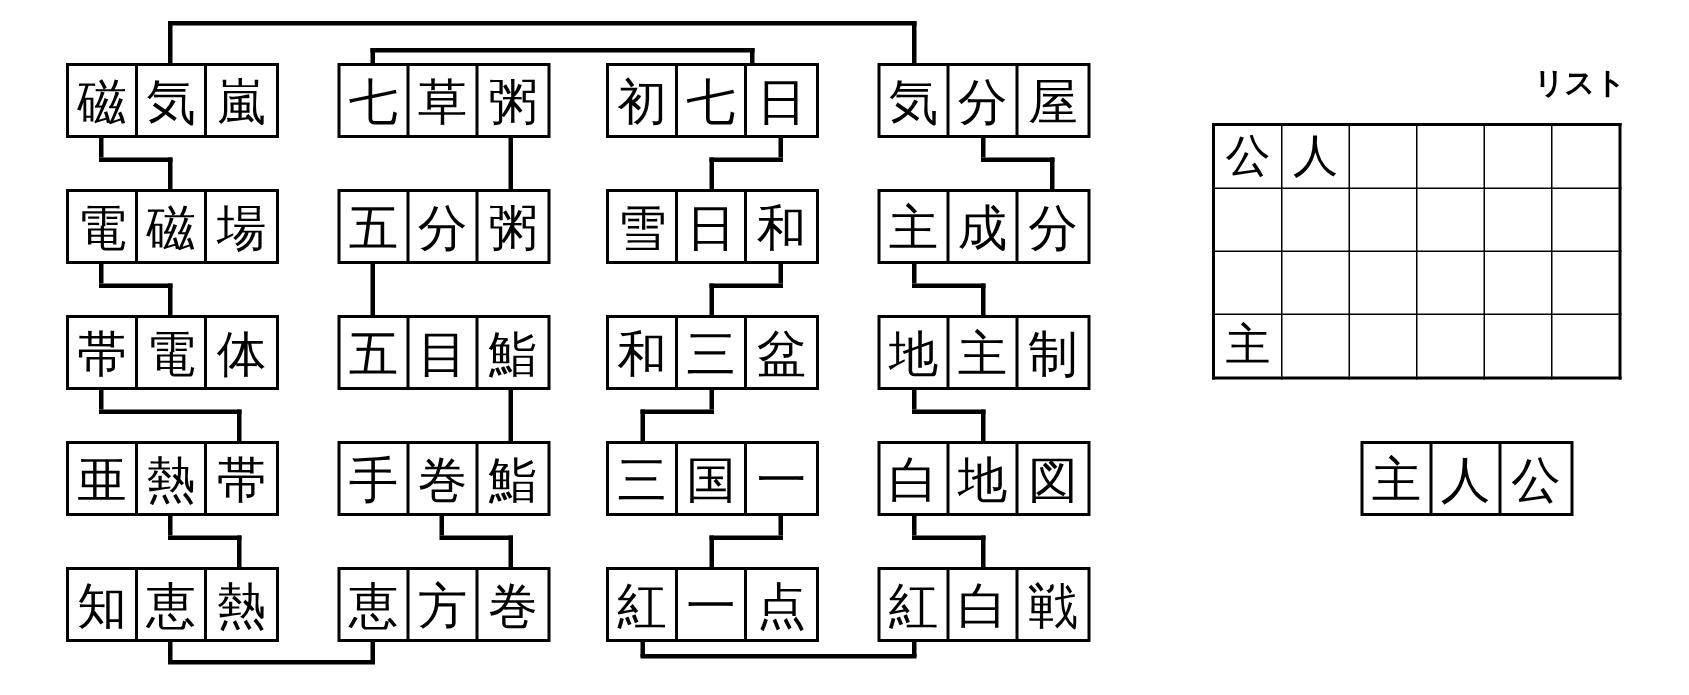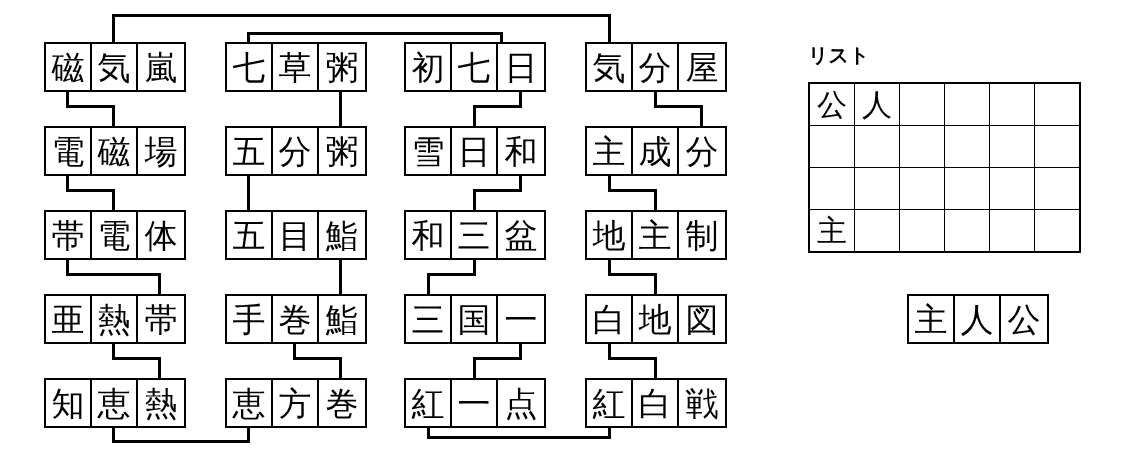--- a/index.html
+++ b/index.html
@@ -35,21 +35,21 @@
 
   
   .conn{position:absolute;background:#000;z-index:1;}
   .conn.v{width:3px;}
   .conn.h{height:3px;}
 
   
   #list-title{
     position:absolute;
     left:808px;top:42px;width:276px;
-    text-align:left;
+    text-align:right;
     font-size:20px;font-weight:bold;color:#000;
     font-family:"DejaVu Sans","Liberation Sans",sans-serif;
   }
   #list-grid{
     position:absolute;
     left:808px;top:82px;
     border:2px solid #000;
     border-collapse:collapse;
     background:#fff;
   }

